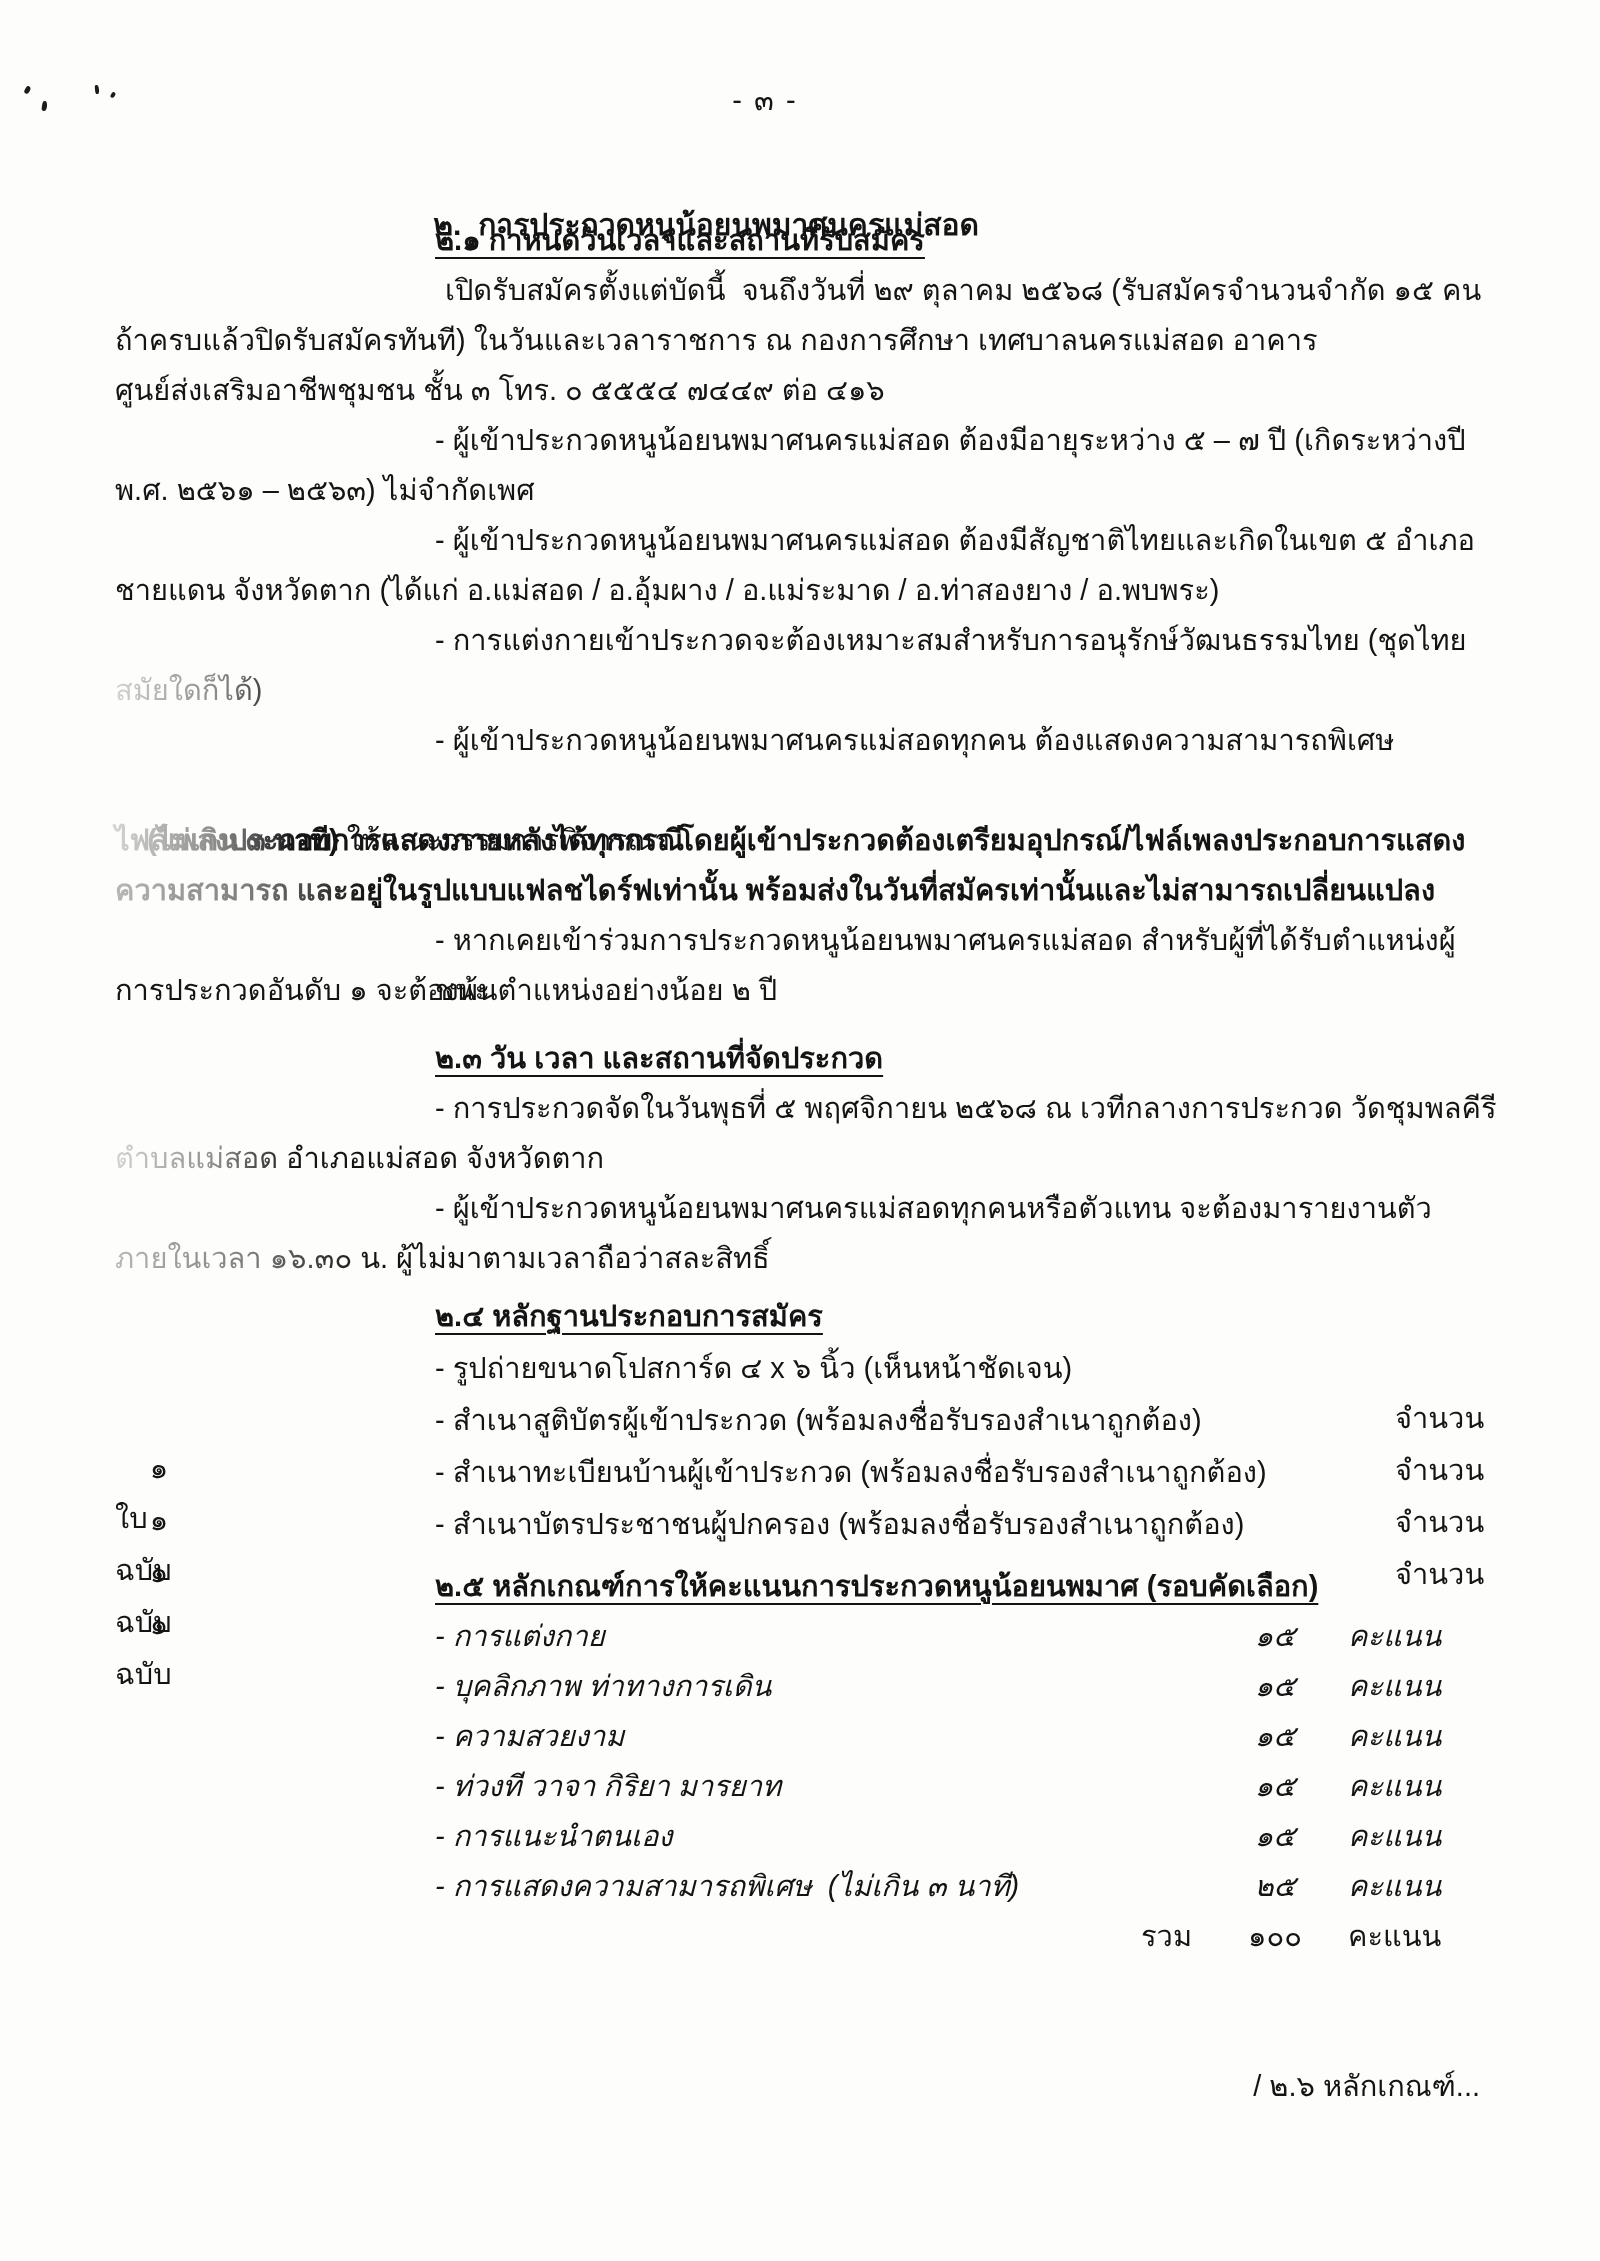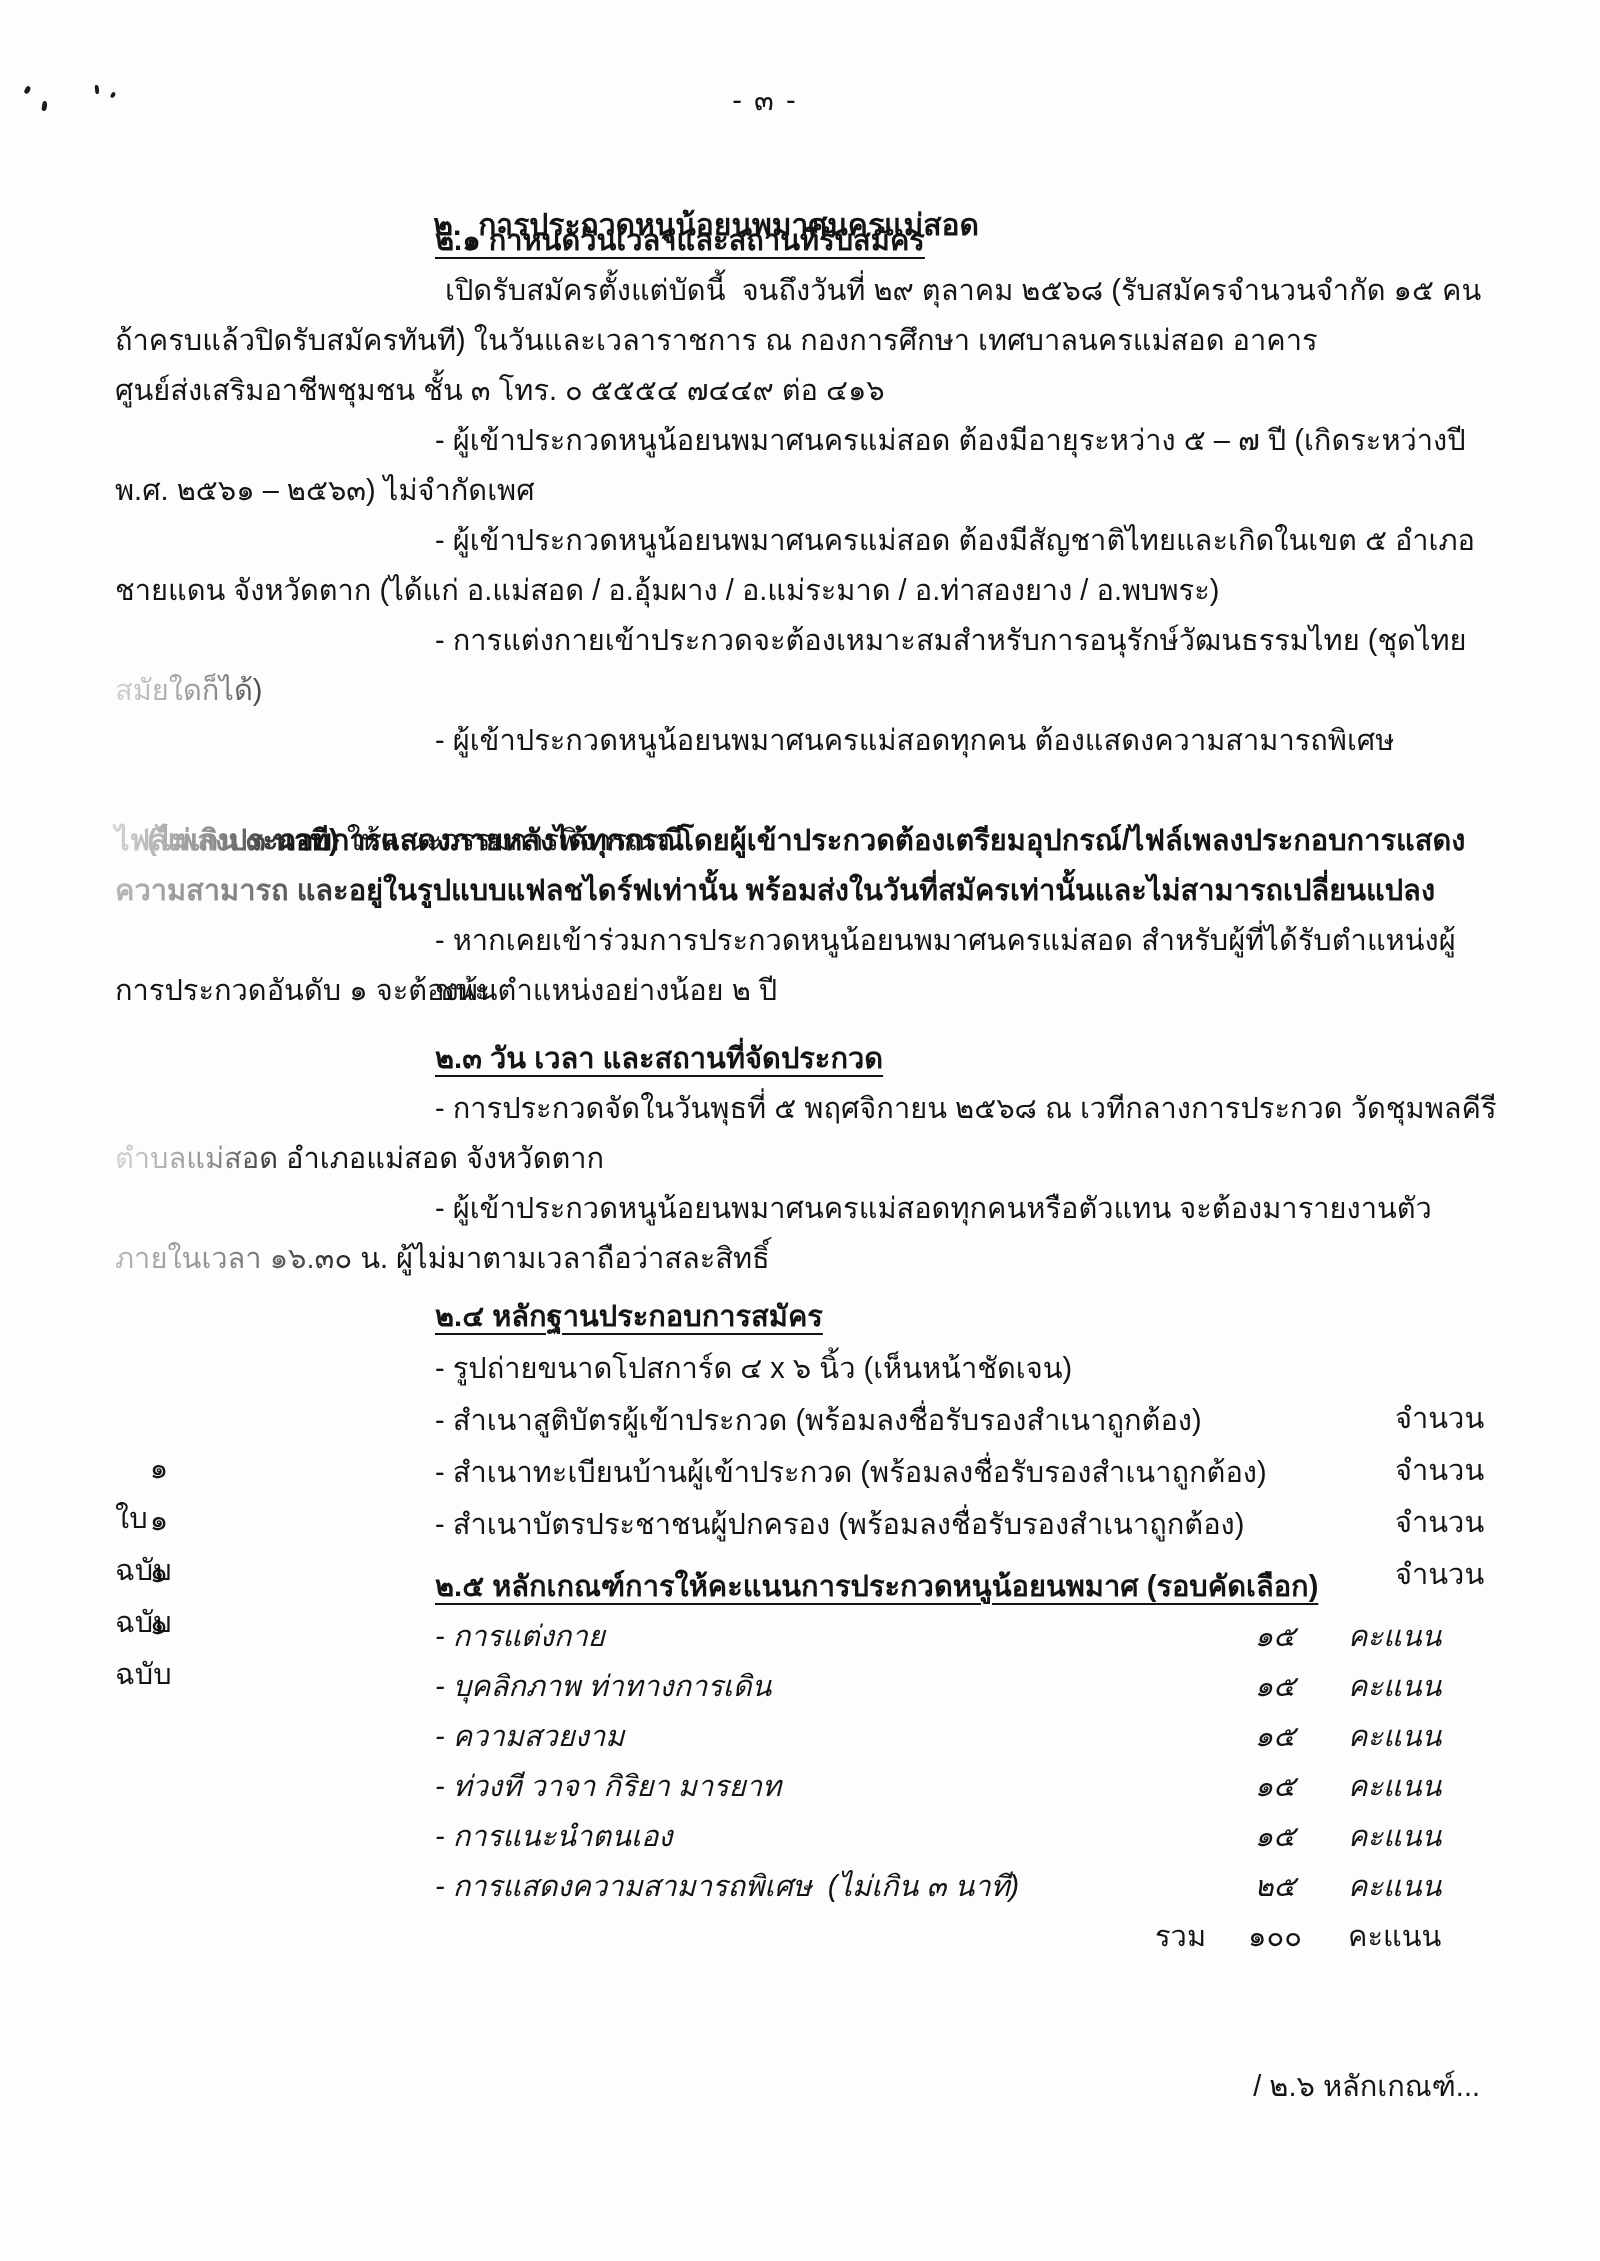--- a/index.html
+++ b/index.html
@@ -63,21 +63,21 @@
   .docrow .lbl{padding-left:320px;}
   .docrow .qtylbl{margin-left:auto;width:110px;text-align:left;}
   .docrow .qty{width:88px;text-align:center;}
   .docrow .unit{width:120px;text-align:left;}
   
   .scorerow{display:flex;font-style:italic;}
   .scorerow .lbl{padding-left:320px;}
   .scorerow .score{margin-left:auto;width:90px;text-align:center;margin-right:28px;}
   .scorerow .unit{width:132px;text-align:left;margin-right:25px;}
   .totalrow{display:flex;}
-  .totalrow .sum{margin-left:auto;text-align:left;margin-right:24px;}
+  .totalrow .sum{margin-left:auto;text-align:left;margin-right:38px;}
   .totalrow .score{width:90px;text-align:center;margin-right:28px;}
   .totalrow .unit{width:132px;text-align:left;margin-right:25px;}
   
   .footer{
     margin-top:100px;
     text-align:right;
     padding-right:25px;
   }
   
   .mt-sec2{margin-top:25px;}

